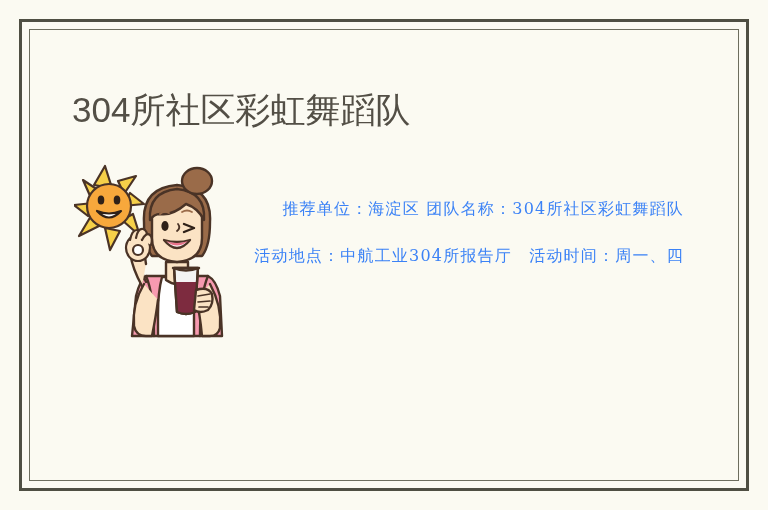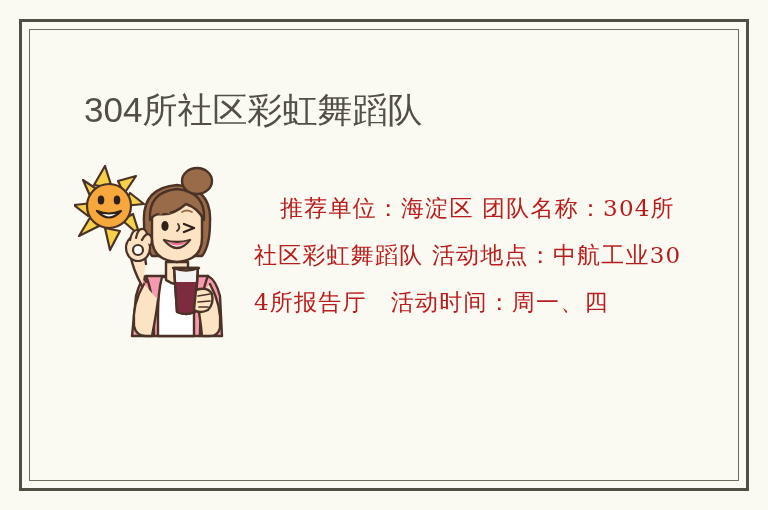--- a/index.html
+++ b/index.html
@@ -40,21 +40,21 @@
     top: 7px;
     right: 7px;
     bottom: 7px;
     border: 1px solid #6d6d5e;
     box-sizing: border-box;
   }
 
   
   .title {
     position: absolute;
-    left: 62px;
+    left: 50px;
     top: 66px;
     font-size: 35px;
     line-height: 44px;
     color: #534f46;
     letter-spacing: 0px;
     white-space: nowrap;
     font-family: "Liberation Sans", "DejaVu Sans", sans-serif;
   }
 
   
@@ -67,25 +67,25 @@
   }
   .illus svg { display: block; }
 
   
   .body-text {
     position: absolute;
     left: 232px;
     top: 163px;
     width: 430px;
     font-family: "DejaVu Serif", "Liberation Serif", serif;
-    font-size: 23px;
+    font-size: 16px;
     line-height: 47px;
-    color: #b91c1c;
+    color: #3b82f6;
     text-indent: 26px;
-    text-align: left;
+    text-align: right;
     word-break: break-all;
     letter-spacing: 1.2px;
   }
 </style>
 </head>
 <body>
 
 <div id="page">
 
   <div class="frame-outer">

